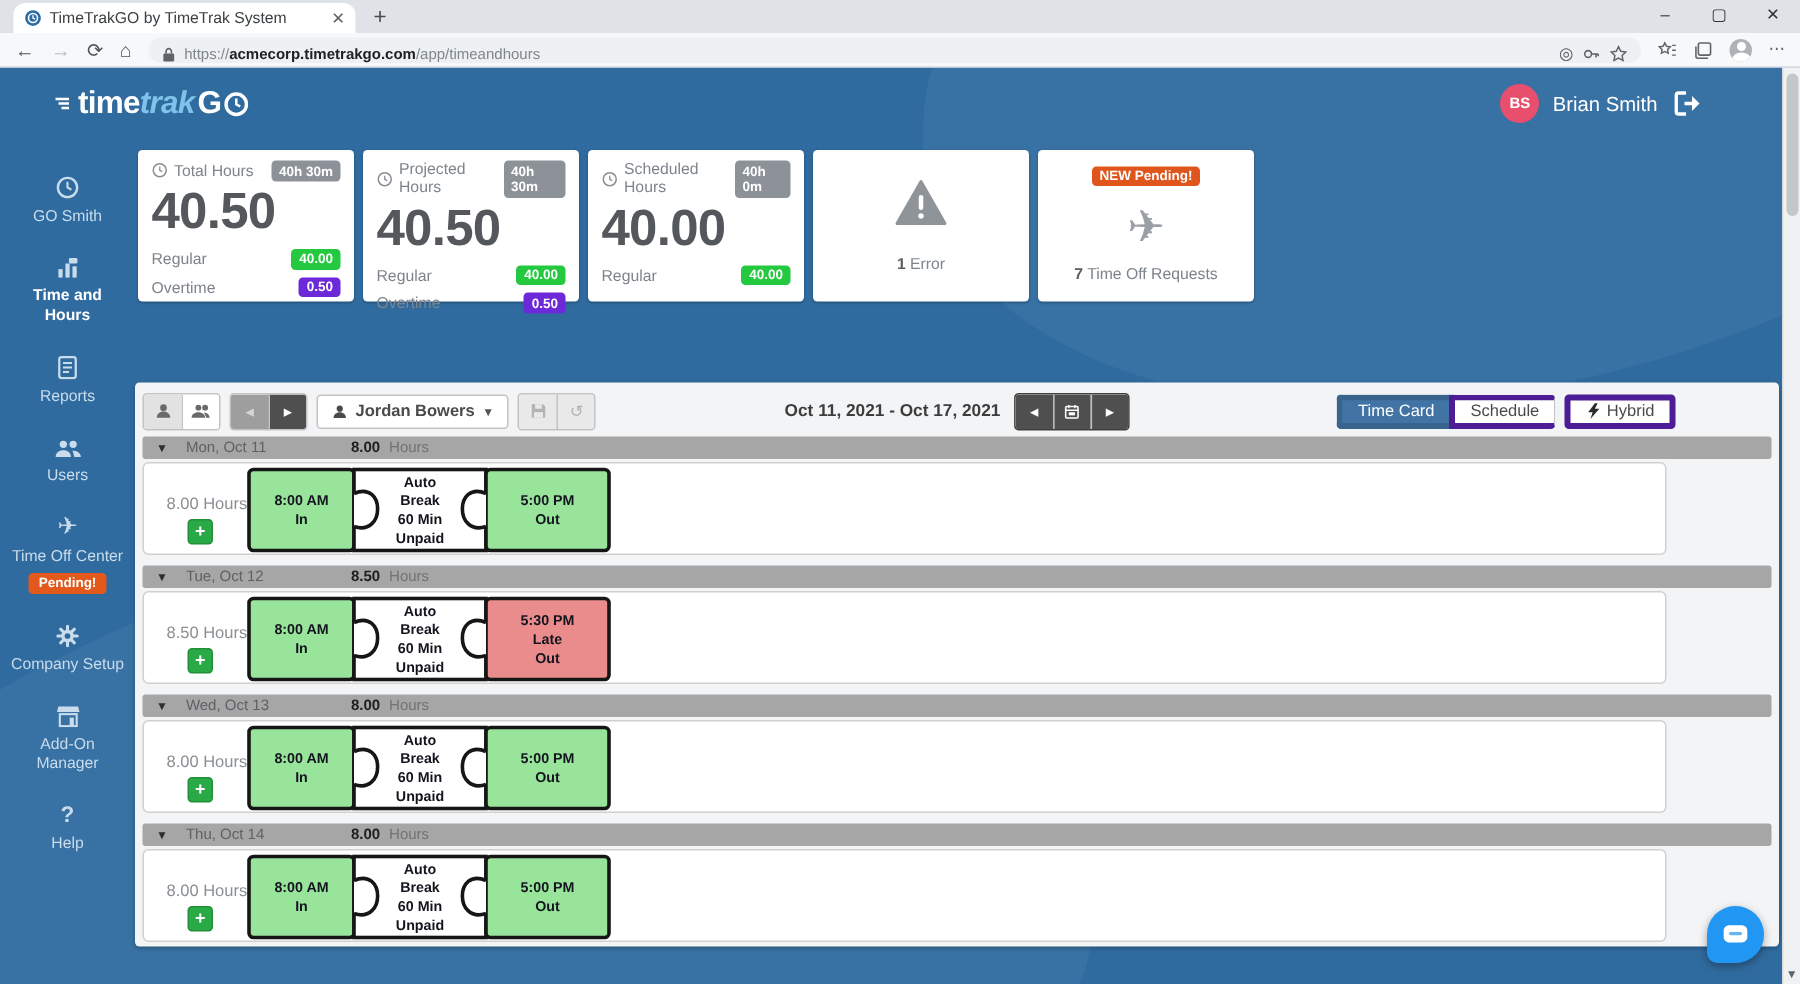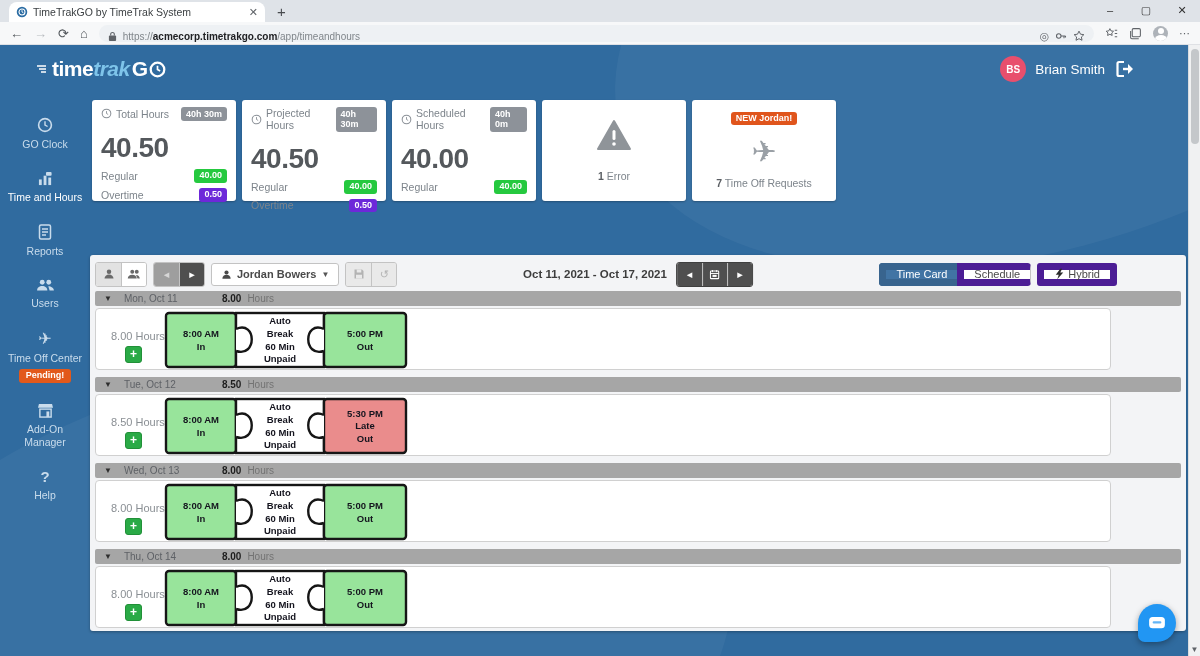--- a/index.html
+++ b/index.html
@@ -1,21 +1,21 @@
 <!DOCTYPE html>
 <html><head>
 <meta charset="utf-8">
 <style>
   *{box-sizing:border-box;margin:0;padding:0}
   html,body{width:1200px;height:656px;overflow:hidden;font-family:"Liberation Sans",sans-serif;background:#2e699d;position:relative}
   svg{display:block}
   
   #chrome{position:absolute;top:0;left:0;right:0;height:45px;z-index:50}
   .tabstrip{height:22px;background:#dfe3e8;position:relative;display:flex;align-items:flex-end}
-  .tab{height:20px;width:256px;background:#fff;border-radius:8px 8px 0 0;margin-left:9px;display:flex;align-items:center;gap:5px;padding:0 7px;font-size:10.5px;color:#3c4043}
+  .tab{height:20px;width:228px;background:#fff;border-radius:8px 8px 0 0;margin-left:9px;display:flex;align-items:center;gap:5px;padding:0 7px;font-size:10.5px;color:#3c4043}
   .tab-title{flex:1;white-space:nowrap;overflow:hidden}
   .tab-close{color:#5f6368;font-size:11px;cursor:default}
   .newtab{color:#484b4f;font-size:15px;margin:0 0 2px 12px}
   .wincontrols{position:absolute;right:0;top:0;height:22px;display:flex}
   .winbtn{width:36px;text-align:center;line-height:20px;font-size:11px;color:#333}
   .urlbar{height:23px;background:#f7f8f9;border-bottom:1px solid #dfe1e5;display:flex;align-items:center;padding:0 10px;gap:11px}
   .nav-ic{color:#50555a;font-size:13px;line-height:1}
   .nav-ic.dis{color:#b8bcc0}
   .url-pill{flex:1;height:17px;background:#eef1f4;border-radius:9px;display:flex;align-items:flex-end;gap:6px;padding:0 9px;font-size:10px;color:#80868b}
   .url-text{flex:1;white-space:nowrap;overflow:hidden}
@@ -34,36 +34,36 @@
   .logo-trak{color:#7ec4ea;font-size:21px;font-weight:bold;font-style:italic;letter-spacing:-.5px}
   .logo-g{color:#fff;font-size:21px;font-weight:bold;margin-left:2px}
   .logo-clock{align-self:center;margin-left:1px}
   .user-area{margin-left:auto;display:flex;align-items:center;gap:9px;margin-right:44px}
   .user-avatar{width:26px;height:26px;border-radius:50%;background:#e84f6d;color:#fff;font-size:10px;font-weight:bold;display:flex;align-items:center;justify-content:center}
   .user-name{color:#fff;font-size:13.5px}
   
   .sidebar{position:absolute;top:48px;left:0;width:90px;bottom:0;display:flex;flex-direction:column;align-items:center;padding-top:14px;z-index:5}
   .side-item{width:100%;text-align:center;color:#c9dcec;font-size:10.5px;line-height:1.25;padding:10px 6px;cursor:pointer}
   .side-item .ic{display:flex;justify-content:center;margin-bottom:5px;color:#c9dcec;font-size:15px;line-height:1}
-  .side-item.active{color:#fff;font-weight:normal}
+  .side-item.active{color:#fff;font-weight:bold}
   .side-badge{display:inline-block;background:#e2591b;color:#fff;font-size:9px;font-weight:bold;padding:1.5px 7px;border-radius:3px;margin-top:4px}
   
   .content{position:absolute;left:90px;top:48px;right:12px;bottom:0;z-index:4}
   .cards{position:absolute;top:7px;left:2px;display:flex;gap:6px}
   .card{width:144px;height:101px;background:#fff;border-radius:3px;padding:7px 9px;position:relative;box-shadow:0 1px 2px rgba(0,0,0,.25)}
   .card-head{display:flex;align-items:center;gap:4px;font-size:10.5px;color:#7d848b}
   .card-head .cic{color:#8a9097}
   .badge{display:inline-block;font-size:9px;font-weight:bold;color:#fff;border-radius:3px;padding:1.5px 5px;line-height:1.2}
   .b-gray{background:#8d9299;margin-left:auto}
   .b-green{background:#25c93f}
   .b-red{background:#6d28d9}
   .b-lblue{background:#53c4e8}
   .b-dblue{background:#33708f}
   .b-orange{background:#e0551c}
-  .card-value{font-size:28px;font-weight:bold;color:#54585c;margin-top:11px;line-height:1.15;letter-spacing:-.5px}
+  .card-value{font-size:34px;font-weight:bold;color:#54585c;margin-top:1px;line-height:1.15;letter-spacing:-.5px}
   .card-row{display:flex;align-items:center;font-size:10.5px;color:#7d848b;margin-top:5px}
   .card-row .badge{margin-left:auto}
   .card-center{display:flex;flex-direction:column;align-items:center;justify-content:center;height:100%;gap:19px;color:#7d848b;font-size:10.5px}
   .card-center b{color:#5a5e63}
   .card-top-badge{text-align:center;margin-bottom:2px}
   .plane-big{font-size:30px;color:#9aa0a6;line-height:1}
   
   .panel{position:absolute;left:0;right:2px;top:162px;bottom:25px;background:#f3f4f6;border-radius:3px;overflow:hidden;box-shadow:0 1px 3px rgba(0,0,0,.3)}
   .ptoolbar{height:26px;margin:6px 5px 3px 5px;display:flex;align-items:center;gap:6px;position:relative}
   .btn-group{display:flex;border:1px solid #c3c3c3;border-radius:3px;overflow:hidden;background:#fff}
@@ -72,33 +72,33 @@
   .tbtn.pressed{background:#e2e2e2}
   .tbtn.mid{background:#9e9e9e;color:#d6d6d6}
   .tbtn.dark{background:#4f4f4f;color:#fff}
   .btn-group.disabled{background:#e9e9e9}
   .btn-group.disabled .tbtn{background:#e9e9e9;color:#b3b3b3}
   .dropdown{height:23px;background:#fff;border:1px solid #c3c3c3;border-radius:3px;display:flex;align-items:center;gap:5px;padding:0 9px;font-size:11px;font-weight:bold;color:#4a4a4a}
   .caret{font-size:8px;color:#555}
   .center-cluster{position:absolute;left:50%;transform:translateX(-50%);display:flex;align-items:center;gap:9px}
   .date-label{font-size:11.5px;font-weight:bold;color:#3d3d3d}
   .right-cluster{position:absolute;right:64px;display:flex;gap:6px}
-  .vbtn{height:23px;display:flex;align-items:center;justify-content:center;padding:0 10px;font-size:11px;color:#4a4a4a;background:#fff;border:7px solid #4c1d95}
+  .vbtn{height:23px;display:flex;align-items:center;justify-content:center;padding:0 10px;font-size:11px;color:#4a4a4a;background:#fff;border:4px solid #4c1d95}
   .vgroup{display:flex;border-radius:3px;overflow:hidden}
   .vgroup .vbtn{border-radius:0;border-right:none}
   .vgroup .vbtn:first-child{border-radius:3px 0 0 3px}
   .vgroup .vbtn:last-child{border-radius:0 3px 3px 0;border-right:1px solid #c3c3c3}
   .vbtn.active{background:#4174a4;border-color:#38648e;color:#fff}
   .vbtn.single{border-radius:3px;gap:3px}
   
   #days{margin:4px 5px 0 5px}
   .day-header{height:15px;background:#a6a6a6;border-radius:2px;display:flex;align-items:center;gap:6px;padding:0 9px;font-size:10px}
   .chev{font-size:8px;color:#2e2e2e}
   .day-date{color:#5e6166;width:92px;margin-left:6px}
-  .day-hours{font-weight:bold;color:#1e1e1e;}
+  .day-hours{font-weight:bold;color:#1e1e1e;margin-left:12px}
   .day-word{color:#737373}
   .day-card{height:62px;width:1016px;background:#fff;border:1px solid #d0d0d0;border-radius:4px;margin:2px 0 7px 0;position:relative}
   .day-total{position:absolute;left:15px;top:21px;font-size:11px;color:#8a8f94}
   .add-btn{position:absolute;left:29px;top:37px;width:17px;height:17px;background:#2aaa46;border:1px solid #219038;border-radius:3px;color:#fff;font-size:12px;font-weight:bold;line-height:15px;text-align:center;cursor:pointer}
   .puzzle{position:absolute;left:68px;top:2px}
   
   .chat-bubble{position:absolute;right:24px;bottom:14px;width:38px;height:38px;background:#2196f3;border-radius:50% 50% 50% 18%;display:flex;align-items:center;justify-content:center;box-shadow:0 2px 6px rgba(0,0,0,.35);z-index:20}
   .scrollbar{position:absolute;right:0;top:45px;width:12px;bottom:0;background:#f0f1f2;border-left:1px solid #dadcde;z-index:30}
   .sb-thumb{position:absolute;top:4px;left:2px;width:8px;height:95px;background:#c4c7ca;border-radius:4px}
   .sb-down{position:absolute;bottom:2px;left:0;width:100%;text-align:center;font-size:8px;color:#5f6368}
@@ -202,21 +202,21 @@
       </span>
     </div>
   </div>
 
   <div class="sidebar" id="sidebar">
       <div class="side-item"><span class="ic">
           <svg width="16" height="16" viewBox="0 0 16 16">
             <circle cx="8" cy="8" r="6.4" fill="none" stroke="currentColor" stroke-width="1.6"></circle>
             <path d="M8 4.2V8l2.6 1.5" stroke="currentColor" stroke-width="1.4" fill="none"></path>
           </svg>
-        </span><span class="lbl">GO Clock</span></div>
+        </span><span class="lbl">GO Smith</span></div>
       <div class="side-item active"><span class="ic">
           <svg width="17" height="15" viewBox="0 0 18 16">
             <rect x="2" y="9" width="3" height="6" fill="currentColor"></rect>
             <rect x="7" y="5" width="3" height="10" fill="currentColor"></rect>
             <rect x="12" y="7" width="3" height="8" fill="currentColor"></rect>
             <rect x="9.5" y="1" width="6" height="4" rx="1" fill="currentColor"></rect>
           </svg>
         </span><span class="lbl">Time and Hours</span></div>
       <div class="side-item"><span class="ic">
           <svg width="14" height="16" viewBox="0 0 14 16">
@@ -227,20 +227,32 @@
       <div class="side-item"><span class="ic">
           <svg width="19" height="14" viewBox="0 0 20 15">
             <circle cx="6.5" cy="4.5" r="2.6" fill="currentColor"></circle>
             <circle cx="13.5" cy="4.5" r="2.6" fill="currentColor"></circle>
             <path d="M1 13.5c0-3 2.4-4.8 5.5-4.8s5.5 1.8 5.5 4.8zM13 8.9c3 .1 6 1.8 6 4.6h-4.6" fill="currentColor"></path>
           </svg>
         </span><span class="lbl">Users</span></div>
       <div class="side-item"><span class="ic">
           <span style="font-size:16px">✈</span>
         </span><span class="lbl">Time Off Center</span><br><span class="side-badge">Pending!</span></div>
+      <div class="side-item"><span class="ic">
+          <svg width="16" height="16" viewBox="0 0 16 16">
+            <g fill="currentColor">
+              <rect x="7" y="0.5" width="2" height="15" rx="1"></rect>
+              <rect x="7" y="0.5" width="2" height="15" rx="1" transform="rotate(45 8 8)"></rect>
+              <rect x="7" y="0.5" width="2" height="15" rx="1" transform="rotate(90 8 8)"></rect>
+              <rect x="7" y="0.5" width="2" height="15" rx="1" transform="rotate(135 8 8)"></rect>
+              <circle cx="8" cy="8" r="4.2"></circle>
+            </g>
+            <circle cx="8" cy="8" r="1.9" fill="#2e699e"></circle>
+          </svg>
+        </span><span class="lbl">Company Setup</span></div>
       <div class="side-item"><span class="ic">
           <svg width="17" height="15" viewBox="0 0 18 16">
             <path d="M2 1h14l1 4H1z" fill="currentColor"></path>
             <rect x="3" y="6.5" width="12" height="8.5" fill="none" stroke="currentColor" stroke-width="1.5"></rect>
             <rect x="10" y="9" width="3" height="6" fill="currentColor"></rect>
           </svg>
         </span><span class="lbl">Add-On Manager</span></div>
       <div class="side-item"><span class="ic">
           <span style="font-size:15px;font-weight:bold">?</span>
         </span><span class="lbl">Help</span></div>
@@ -319,21 +331,21 @@
                 <rect x="16.5" y="11" width="3" height="10" rx="1.5" fill="#fff"></rect>
                 <circle cx="18" cy="25" r="1.8" fill="#fff"></circle>
               </svg>
           </span>
           <span><b>1</b> <span>Error</span></span>
         </div>
       </div>
 
 
       <div class="card">
-        <div class="card-top-badge"><span class="badge b-orange">NEW Jordan!</span></div>
+        <div class="card-top-badge"><span class="badge b-orange">NEW Pending!</span></div>
         <div class="card-center" style="height:72px;gap:10px">
           <span class="plane-big">✈</span>
           <span><b>7</b> <span>Time Off Requests</span></span>
         </div>
       </div>
     </div>
 
     <div class="panel">
       <div class="ptoolbar">
         <div class="btn-group">

